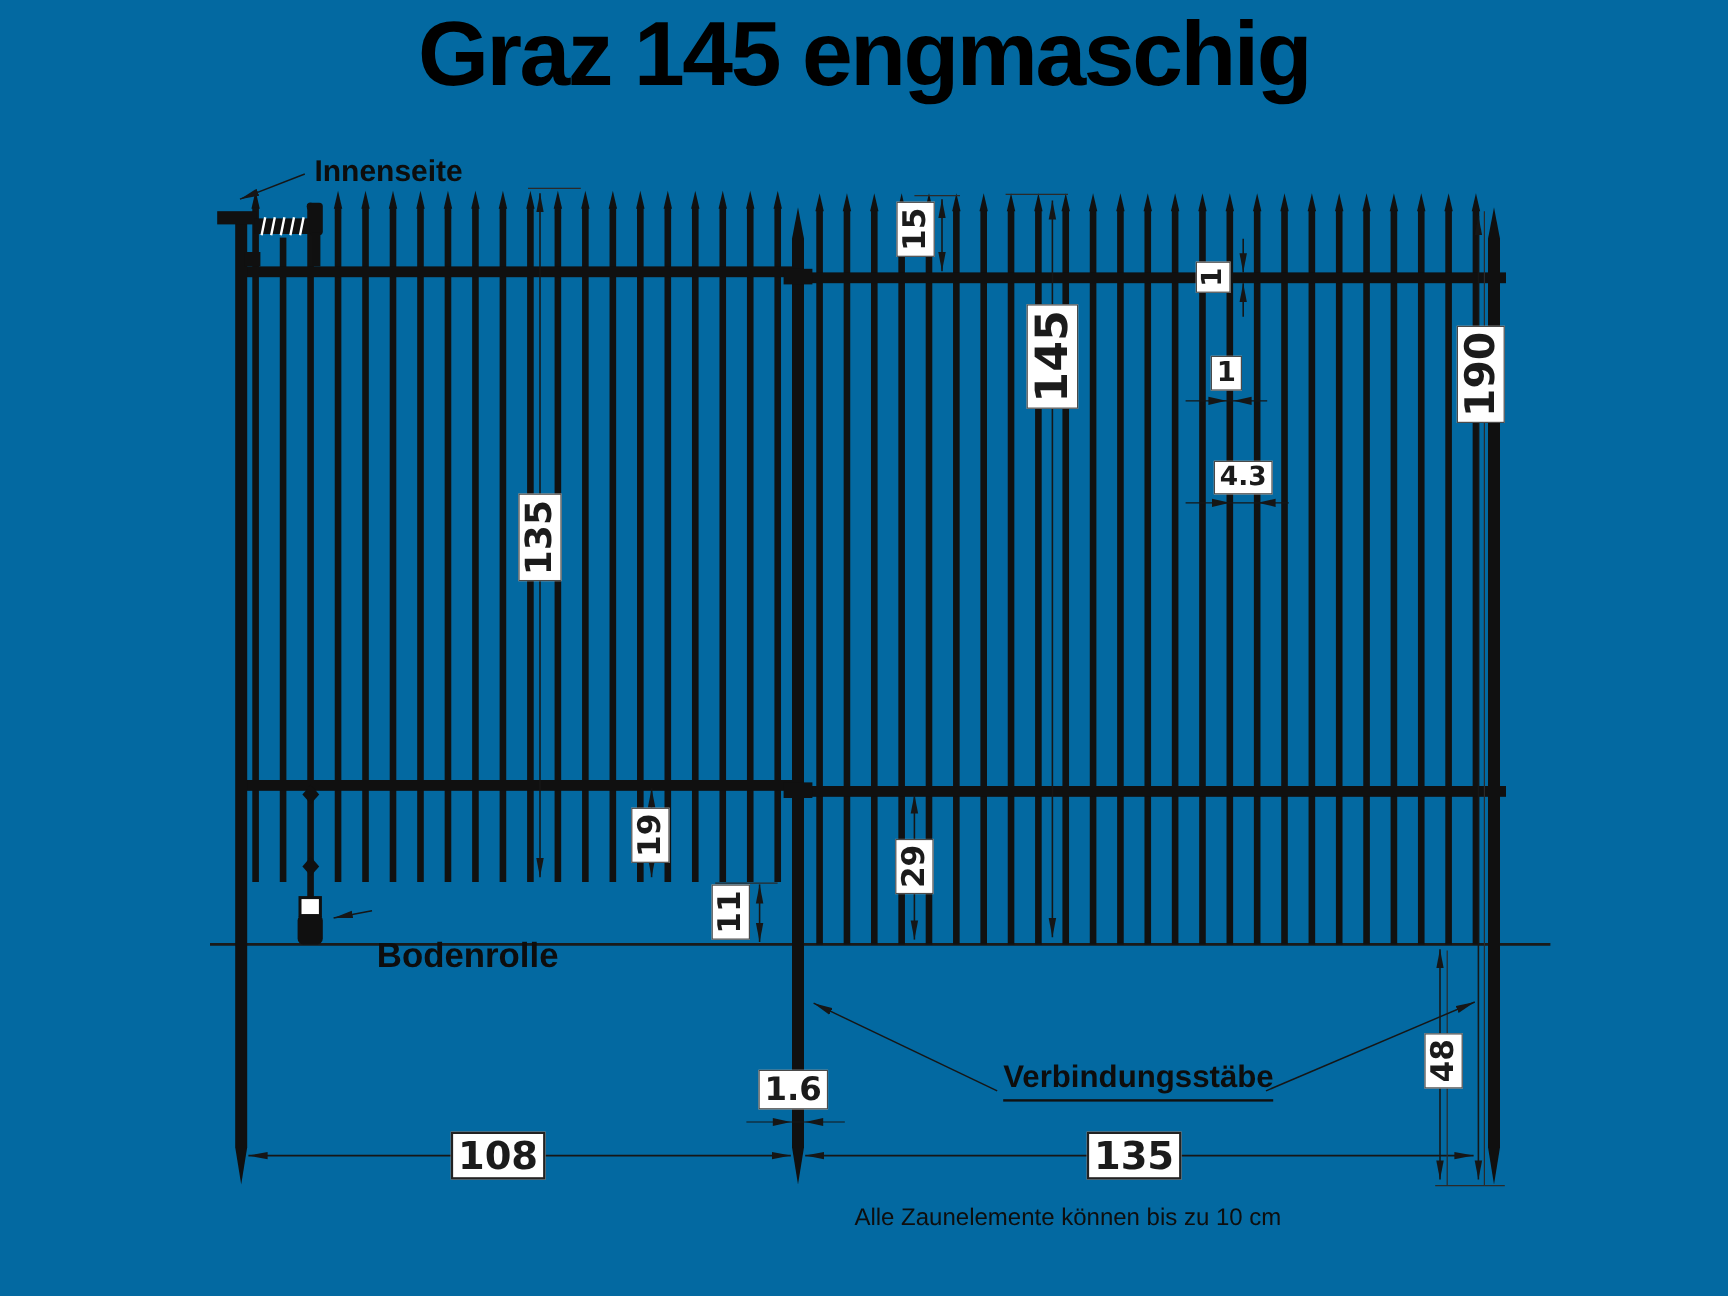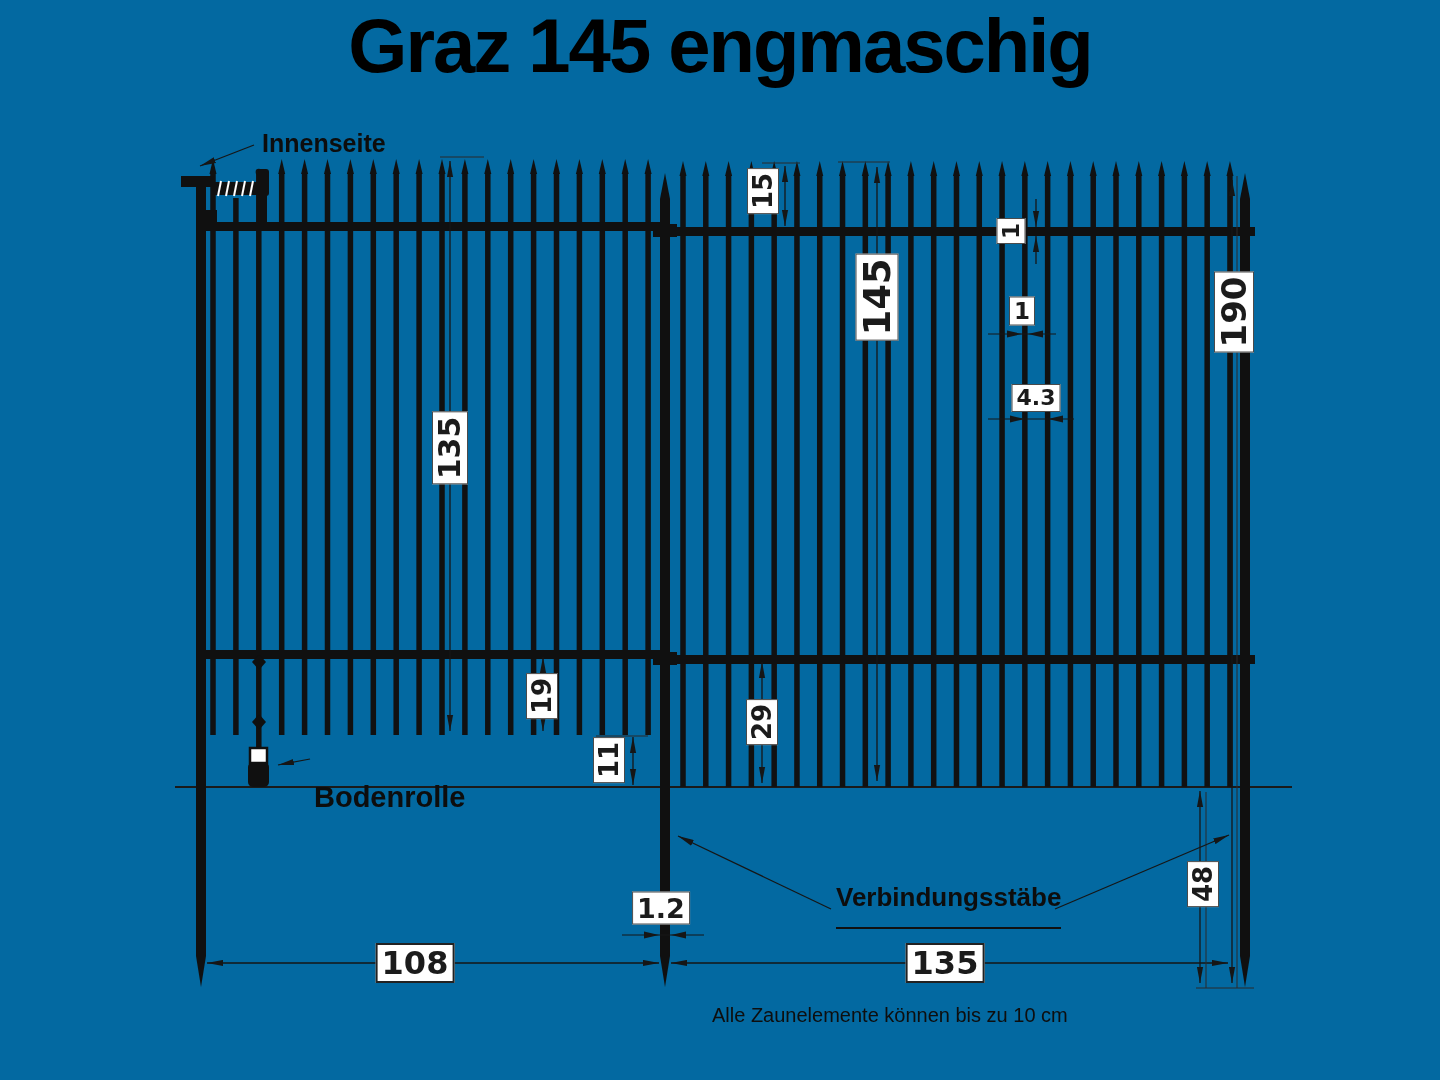--- a/index.html
+++ b/index.html
@@ -7,21 +7,21 @@
           font-family:"Liberation Sans",sans-serif;color:#111;}
   .title{position:absolute;top:2px;left:0;width:100%;text-align:center;
          font-size:76px;font-weight:700;letter-spacing:-2px;color:#000;}
   #fence-svg{position:absolute;left:0;top:0;}
   .dim{position:absolute;background:#fff;border:1px solid #4a4a4a;color:#1b1b1b;
        font-family:"DejaVu Sans",sans-serif;font-weight:700;line-height:1;
        padding:2px 4px;white-space:nowrap;transform:translate(-50%,-50%);z-index:5;}
   .dim.vert{transform:translate(-50%,-50%) rotate(-90deg);}
   .dim.heavy{border-width:2px;border-color:#222;}
   .ann{position:absolute;font-weight:700;color:#0d0d0d;white-space:nowrap;z-index:6;}
-  .underlined{border-bottom:2px solid #111;padding-bottom:14px;}
+  .underlined{border-bottom:2px solid #111;padding-bottom:3px;}
   .note{position:absolute;color:#0e0e0e;white-space:nowrap;z-index:6;}
 </style>
 </head>
 <body>
 
 <div class="canvas">
 
   <div class="title">Graz 145 engmaschig</div>
 
   <svg id="fence-svg" width="1440" height="1080" viewBox="0 0 1440 1080">
@@ -209,21 +209,21 @@
   <div class="dim vert" style="left:763px;top:191px;font-size:26px">15</div>
   <div class="dim vert" style="left:877px;top:297px;font-size:37px">145</div>
   <div class="dim vert" style="left:1011px;top:231px;font-size:23px">1</div>
   <div class="dim" style="left:1022px;top:311px;font-size:23px">1</div>
   <div class="dim" style="left:1036px;top:398px;font-size:22px">4.3</div>
   <div class="dim vert" style="left:1234px;top:312px;font-size:34px">190</div>
   <div class="dim vert" style="left:450px;top:448px;font-size:30px">135</div>
   <div class="dim vert" style="left:542px;top:696px;font-size:26px">19</div>
   <div class="dim vert" style="left:609px;top:760px;font-size:26px">11</div>
   <div class="dim vert" style="left:762px;top:722px;font-size:26px">29</div>
-  <div class="dim" style="left:661px;top:908px;font-size:27px">1.2</div>
+  <div class="dim" style="left:661px;top:908px;font-size:27px">1.6</div>
   <div class="dim heavy" style="left:415px;top:963px;font-size:32px">108</div>
   <div class="dim heavy" style="left:945px;top:963px;font-size:32px">135</div>
   <div class="dim vert" style="left:1203px;top:884px;font-size:26px">48</div>
 
   <div class="ann" style="left:262px;top:129px;font-size:25px">Innenseite</div>
   <div class="ann" style="left:314px;top:781px;font-size:29px">Bodenrolle</div>
   <div class="ann underlined" style="left:836px;top:882px;font-size:26px">Verbindungsstäbe</div>
 
   <div class="note" style="left:712px;top:997px;font-size:20px;line-height:36px">
     <div>Alle Zaunelemente können bis zu 10 cm</div>

